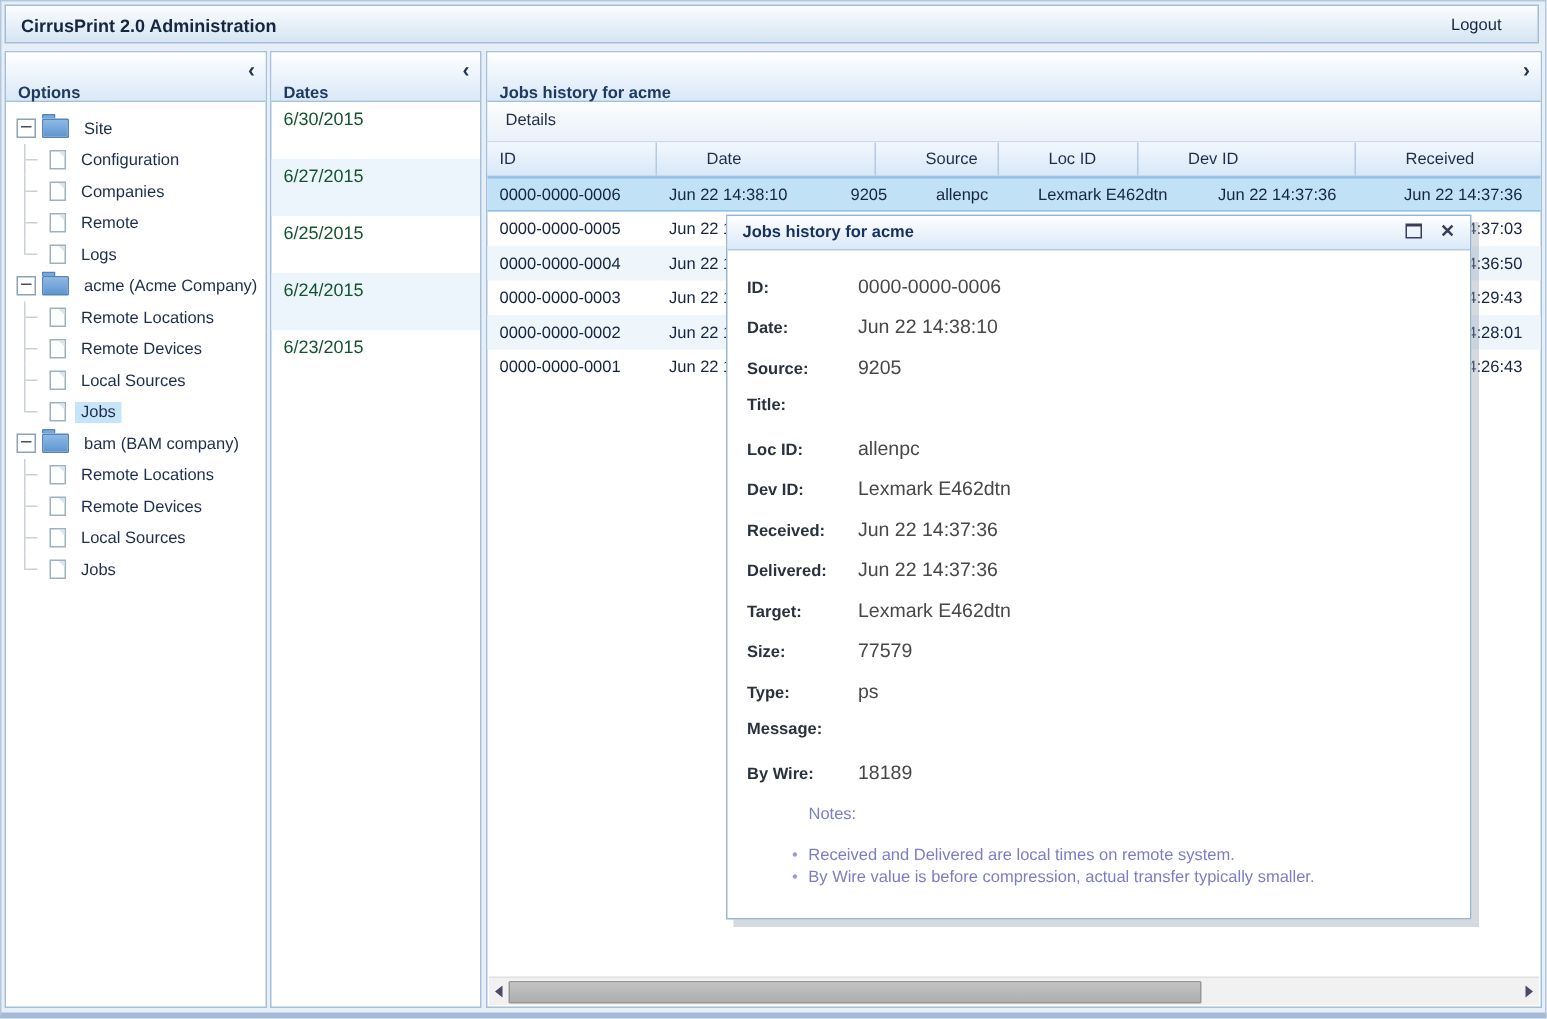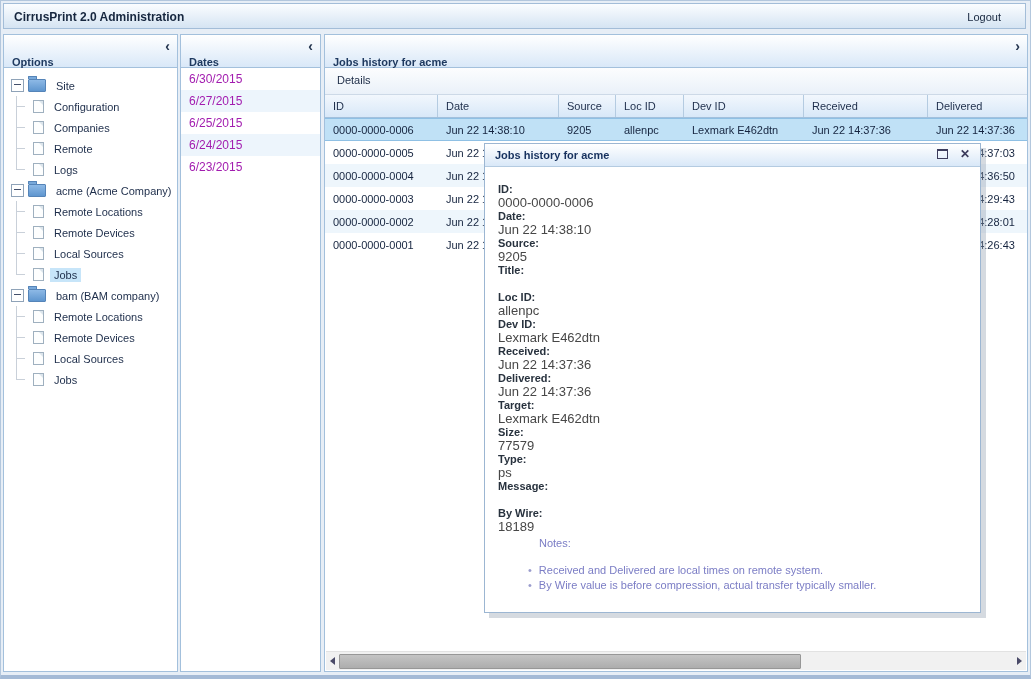--- a/index.html
+++ b/index.html
@@ -40,28 +40,28 @@
   .leaf-connector::before{content:"";position:absolute;left:0;top:0;bottom:0;border-left:1px solid #c9d0d9;}
   .leaf-connector.last::before{bottom:10px;}
   .leaf-connector::after{content:"";position:absolute;left:1px;top:10px;width:8px;border-top:1px solid #c9d0d9;}
   .page-icon{width:11px;height:13px;background:#fdfefe;border:1px solid #9fb0bf;
     position:relative;margin-right:6px;flex:none;box-sizing:border-box;}
   .page-icon::after{content:"";position:absolute;top:0;right:0;width:0;height:0;
     border-style:solid;border-width:0 4px 4px 0;border-color:transparent #dce5ec transparent transparent;}
   .tree-label{padding:1px 4px;font-size:11px;color:#1d2d4a;cursor:default;}
   .tree-row.selected .tree-label{background:#c7e5f9;}
   
-  .date-item{height:22px;line-height:22px;padding-left:8px;font-size:12px;color:#a21caf;cursor:pointer;box-sizing:border-box;}
+  .date-item{height:38px;line-height:22px;padding-left:8px;font-size:12px;color:#14532d;cursor:pointer;box-sizing:border-box;}
   .date-item.striped{background:#edf5fc;}
   .date-item.selected{background:#b9ddf5;border-top:1px solid #a2cdea;border-bottom:1px solid #a2cdea;}
   
   .toolbar{height:26px;line-height:25px;background:linear-gradient(#fcfdfe,#eaf1f9);
     border-bottom:1px solid #cdd9e7;padding-left:12px;font-size:11px;color:#21304a;}
   .grid-header{display:flex;height:23px;background:linear-gradient(#f2f7fd,#d8e8f8);
-    border-bottom:1px solid #a3c0dc;box-sizing:border-box;}
+    border-bottom:1px solid #a3c0dc;box-sizing:border-box;gap:25px;}
   .hcell{line-height:22px;padding-left:8px;border-right:1px solid #b4cbe1;
     box-sizing:border-box;flex:none;font-size:11px;color:#1d2d4a;cursor:pointer;}
   .c0{width:113px;} .c1{width:121px;} .c2{width:57px;} .c3{width:68px;}
   .c4{width:120px;} .c5{width:124px;} .c6{flex:1;border-right:none;}
   .grid-row{display:flex;height:23px;align-items:center;cursor:pointer;box-sizing:border-box;}
   .grid-row .cell{padding-left:8px;box-sizing:border-box;flex:none;white-space:nowrap;
     overflow:hidden;font-size:11px;color:#15243f;}
   .grid-row.striped{background:#eef6fc;}
   .grid-row.selected{background:#c0e1f6;border-top:1px solid #8fc0e4;border-bottom:1px solid #8fc0e4;}
   
@@ -75,21 +75,21 @@
   .modal{position:absolute;left:483px;top:142px;width:497px;height:470px;
     background:#fff;border:1px solid #9cb6d2;box-sizing:border-box;
     box-shadow:5px 5px 0 rgba(150,163,178,.40);}
   .modal-header{height:23px;line-height:22px;background:linear-gradient(#ffffff,#d9e8f8);
     border-bottom:1px solid #b4cbe1;padding:0 10px;position:relative;box-sizing:border-box;}
   .modal-title{font-weight:bold;font-size:11px;color:#16315e;}
   .win-btn{position:absolute;top:5px;cursor:pointer;}
   .btn-restore{right:32px;width:9px;height:7px;border:1px solid #3c3c5c;border-top-width:2px;}
   .btn-close{right:10px;top:3px;font-size:12px;font-weight:bold;color:#3c3c5c;line-height:14px;}
   .modal-body{padding:16px 14px 0 13px;}
-  .field-row{display:flex;align-items:baseline;height:16px;margin-bottom:11px;flex-direction:column;}
+  .field-row{display:flex;align-items:baseline;height:16px;margin-bottom:11px;}
   .field-label{width:74px;flex:none;font-weight:bold;font-size:11px;color:#28323e;}
   .field-value{font-size:13px;color:#474747;white-space:nowrap;}
   .notes-label{margin-top:14px;color:#7b7dc5;font-size:11px;margin-left:41px;}
   .note-list{margin:14px 0 0 0;padding-left:30px;list-style:none;color:#7b7dc5;font-size:11px;line-height:15px;}
   .note-list li::before{content:"\2022";margin-right:7px;color:#9a9ccd;}
 </style>
 </head>
 <body>
 
 <div class="app">

